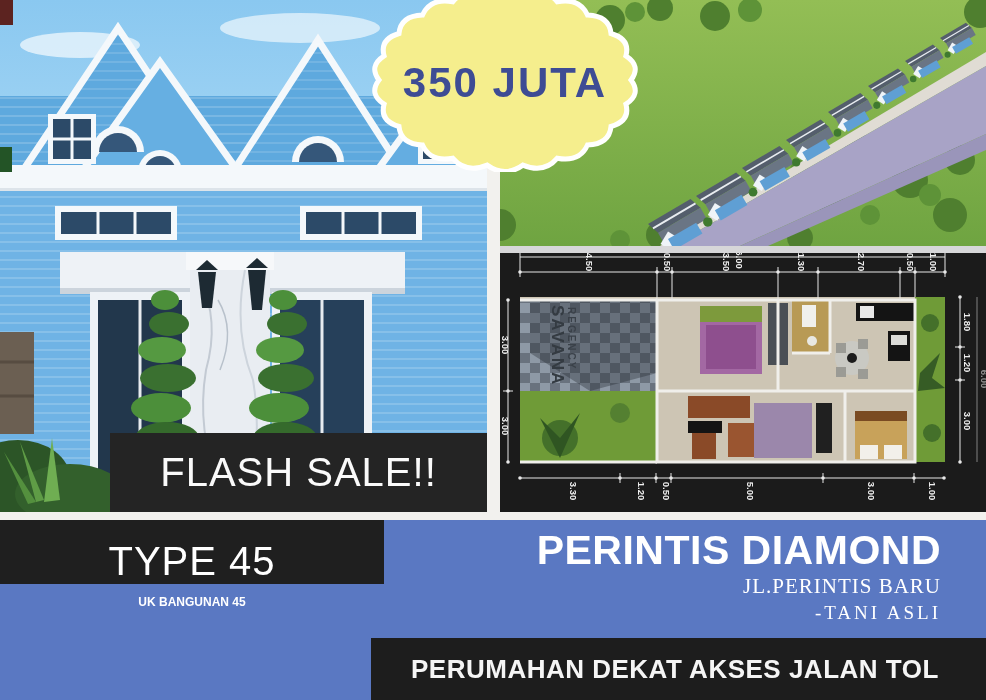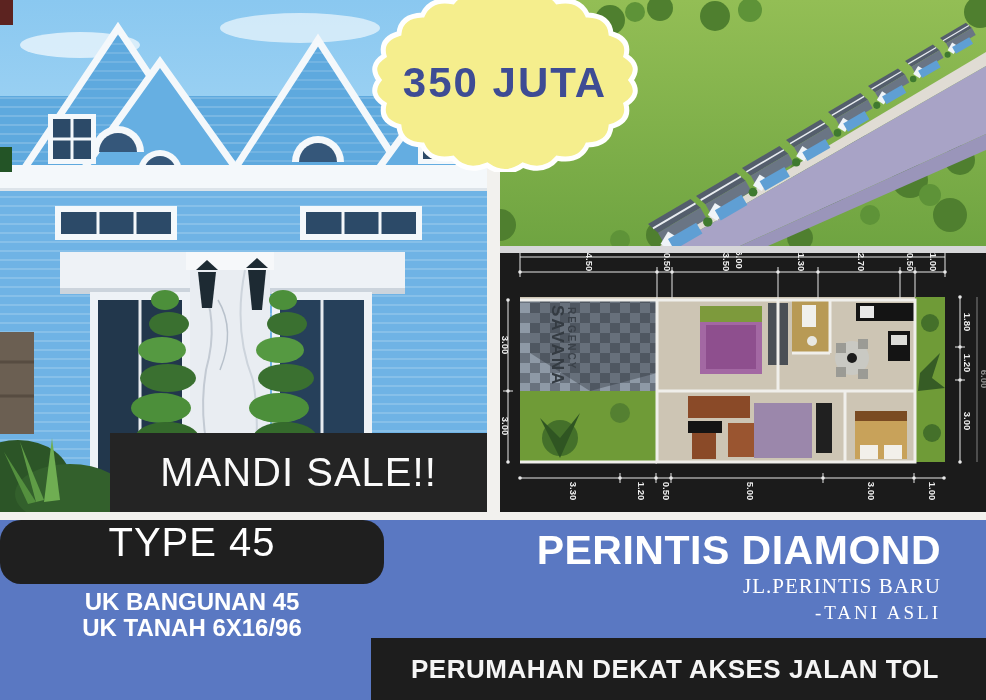--- a/index.html
+++ b/index.html
@@ -23,24 +23,24 @@
 
   
   #badge{left:365px;top:-12px;width:280px;height:184px;}
   #badge-text{position:absolute;left:0;top:0;width:280px;height:184px;display:flex;
               align-items:center;justify-content:center;padding-top:6px;
               color:#3e4c94;font-size:42px;font-weight:bold;letter-spacing:2px;}
 
   
   #bottom{left:0;top:520px;width:986px;height:180px;background:#5a78c2;}
   #type-box{position:absolute;left:0;top:0;width:384px;height:64px;background:#1f1f1f;
-            display:flex;align-items:flex-start;justify-content:center;border-radius:21px;}
+            display:flex;align-items:flex-end;justify-content:center;}
   #type-box span{color:#fff;font-size:40px;font-weight:400;letter-spacing:1px;}
   #spec-list{position:absolute;left:0;top:69px;width:384px;text-align:center;
-             color:#fff;font-size:24px;font-weight:bold;line-height:26px;}
+             color:#fff;font-size:12px;font-weight:bold;line-height:26px;}
   #project-block{position:absolute;right:45px;top:8px;width:540px;text-align:right;color:#fff;}
   #project-title{font-size:41px;font-weight:bold;letter-spacing:0.5px;line-height:44px;}
   .addr{font-family:"Liberation Serif",serif;font-size:21px;line-height:28px;letter-spacing:1px;}
   .addr2{font-family:"Liberation Serif",serif;font-size:19px;line-height:26px;letter-spacing:3px;}
   #banner-black{position:absolute;left:371px;top:118px;width:615px;height:62px;background:#1d1d1d;
                 display:flex;align-items:center;}
   #banner-black span{color:#f5f5f5;font-size:26px;font-weight:bold;padding-left:40px;letter-spacing:0.5px;}
 </style>
 </head>
 <body>
@@ -404,39 +404,38 @@
         <text x="2" y="173" transform="rotate(90 2 173)" text-anchor="middle">3.00</text>
         <text x="464" y="69" transform="rotate(90 464 69)" text-anchor="middle">1.80</text>
         <text x="464" y="110" transform="rotate(90 464 110)" text-anchor="middle">1.20</text>
         <text x="464" y="168" transform="rotate(90 464 168)" text-anchor="middle">3.00</text>
         <text x="481" y="126" transform="rotate(90 481 126)" text-anchor="middle" opacity="0.55">6.00</text>
       </g>
     </svg>
   </div>
 
   <div class="abs" id="flash-box">
-    <span>MANDI SALE!!</span>
+    <span>FLASH SALE!!</span>
   </div>
 
   <div class="abs" id="badge">
     <svg width="280" height="184" viewBox="0 0 280 184">
       <path id="scallop-path" fill="#f5ee8d" stroke="#ffffff" stroke-width="5" d="M266.0,92.0 Q276.6,105.9 260.9,116.2 Q265.5,132.7 246.0,138.5 Q244.3,156.2 222.5,157.0 Q214.6,174.4 192.3,170.2 Q178.9,186.0 157.9,177.1 Q140.0,190.0 122.1,177.1 Q101.1,186.0 87.7,170.2 Q65.4,174.4 57.5,157.0 Q35.7,156.2 34.0,138.5 Q14.5,132.7 19.1,116.2 Q3.4,105.9 14.0,92.0 Q3.4,78.1 19.1,67.8 Q14.5,51.3 34.0,45.5 Q35.7,27.8 57.5,27.0 Q65.4,9.6 87.7,13.8 Q101.1,-2.0 122.1,6.9 Q140.0,-6.0 157.9,6.9 Q178.9,-2.0 192.3,13.8 Q214.6,9.6 222.5,27.0 Q244.3,27.8 246.0,45.5 Q265.5,51.3 260.9,67.8 Q276.6,78.1 266.0,92.0 Z"></path>
     </svg>
     <div id="badge-text">350 JUTA</div>
   </div>
 
   <div class="abs" id="band-white"></div>
 
   <div class="abs" id="bottom">
     <div id="type-box">
       <span>TYPE 45</span>
     </div>
     <div id="spec-list">
       <div>UK BANGUNAN 45</div>
-      <div>UK TANAH 6X16/96</div>
     </div>
     <div id="banner-black">
       <span>PERUMAHAN DEKAT AKSES JALAN TOL</span>
     </div>
     <div id="project-block">
       <div id="project-title">PERINTIS DIAMOND</div>
       <div class="addr">JL.PERINTIS BARU</div>
       <div class="addr2">-TANI ASLI</div>
     </div>
   </div>

